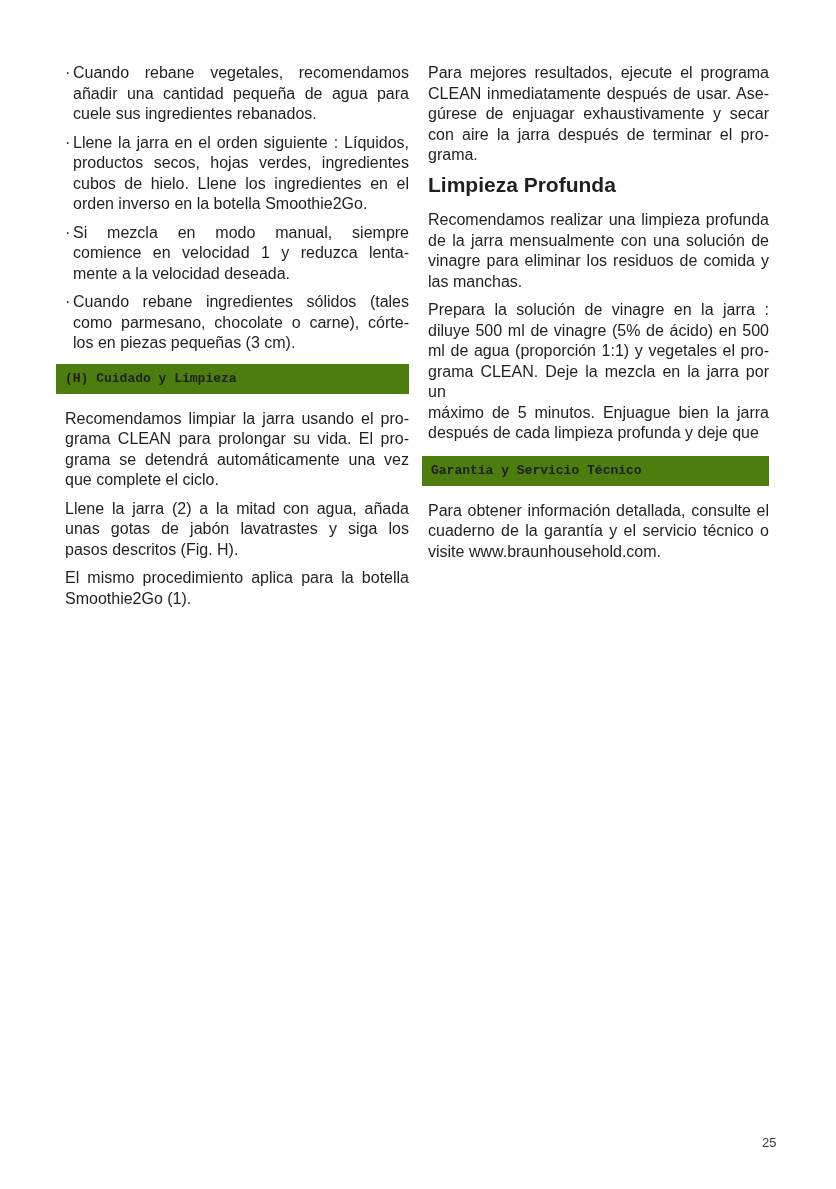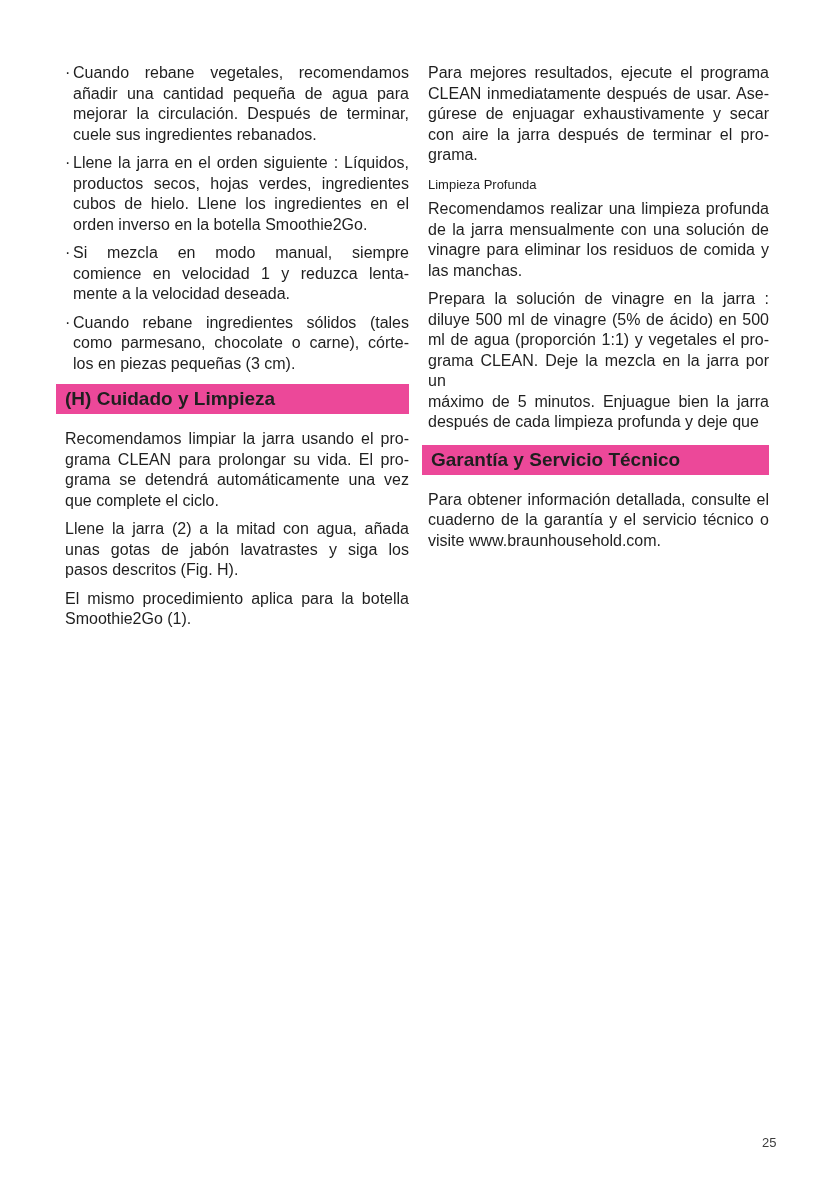--- a/index.html
+++ b/index.html
@@ -26,30 +26,31 @@
   .lines-block .tline { white-space: normal; }
   .lines-block .tline:last-child { text-align-last: left; }
 
   .bullet { display: flex; margin: 0 0 8px 0; }
   .bullet-marker { flex: 0 0 8px; }
   .bullet-content { flex: 1; min-width: 0; }
 
   .para { margin: 0 0 8px 0; }
 
   .section-bar {
-    background: #ec4899;
+    background: #4d7c0f;
     font-weight: bold;
-    font-size: 19px;
+    font-size: 13px;
     line-height: 22px;
     padding: 4px 8px 4px 9px;
+    font-family: Liberation Mono, monospace;
   }
   .col-left .section-bar  { margin: 10px 0 15px -9px; }
   .col-right .section-bar { margin: 12px 0 15px -6px; }
 
-  .subhead { font-weight: normal; font-size: 13px; margin: 9px 0 4px 0; }
+  .subhead { font-weight: bold; font-size: 21px; margin: 9px 0 15px 0; }
 
   .page-number {
     position: absolute;
     top: 1135px;
     left: 762px;
     font-size: 13px;
     color: #3c3c3c;
   }
 </style>
 </head>
@@ -57,21 +58,20 @@
 
 <div class="page">
 
   <div class="col col-left">
 
     <div class="bullet">
       <span class="bullet-marker">·</span>
       <div class="bullet-content lines-block">
           <div class="tline">Cuando rebane vegetales, recomendamos</div>
           <div class="tline">añadir una cantidad pequeña de agua para</div>
-          <div class="tline">mejorar la circulación. Después de terminar,</div>
           <div class="tline">cuele sus ingredientes rebanados.</div>
         </div>
     </div>
 
     <div class="bullet">
       <span class="bullet-marker">·</span>
       <div class="bullet-content lines-block">
           <div class="tline">Llene la jarra en el orden siguiente : Líquidos,</div>
           <div class="tline">productos secos, hojas verdes, ingredientes</div>
           <div class="tline">cubos de hielo. Llene los ingredientes en el</div>

